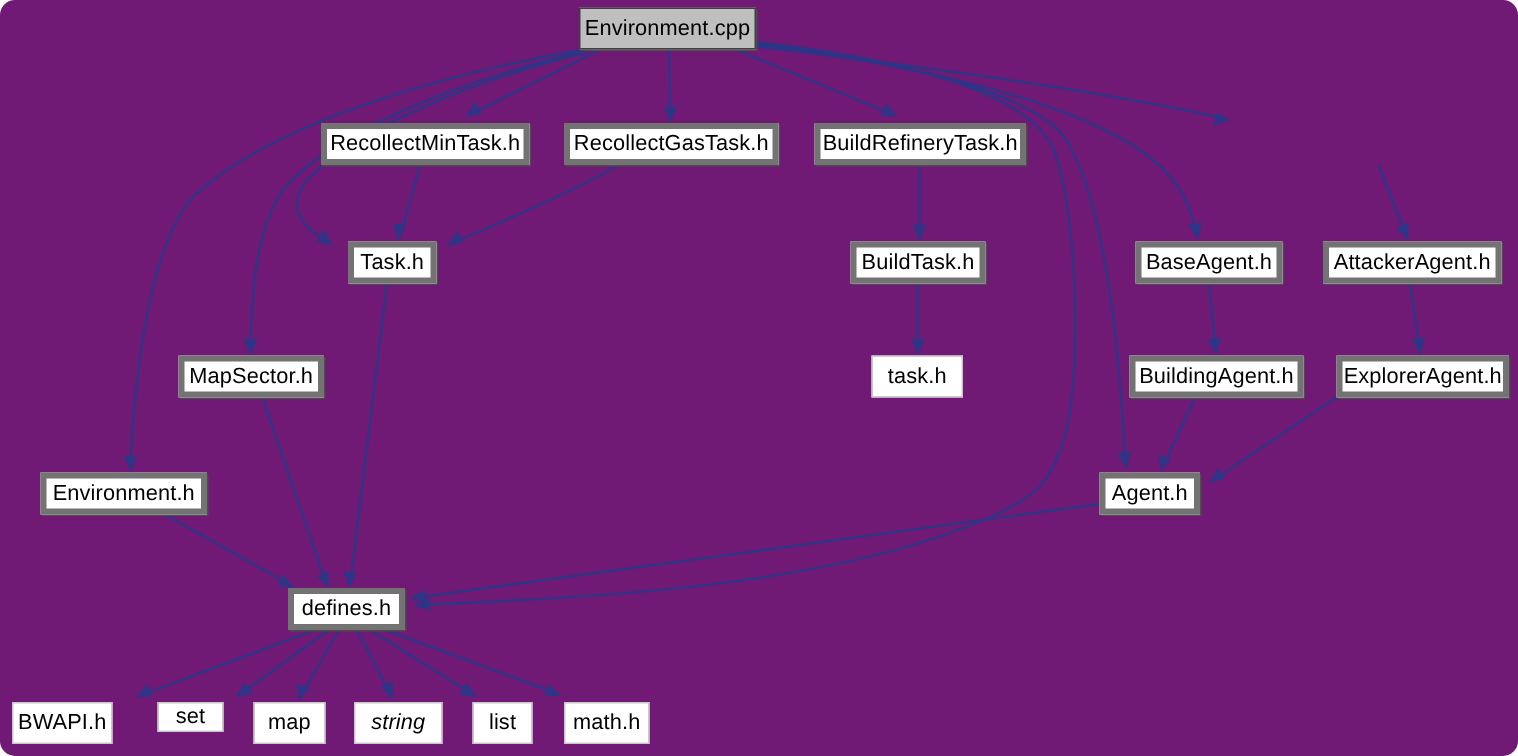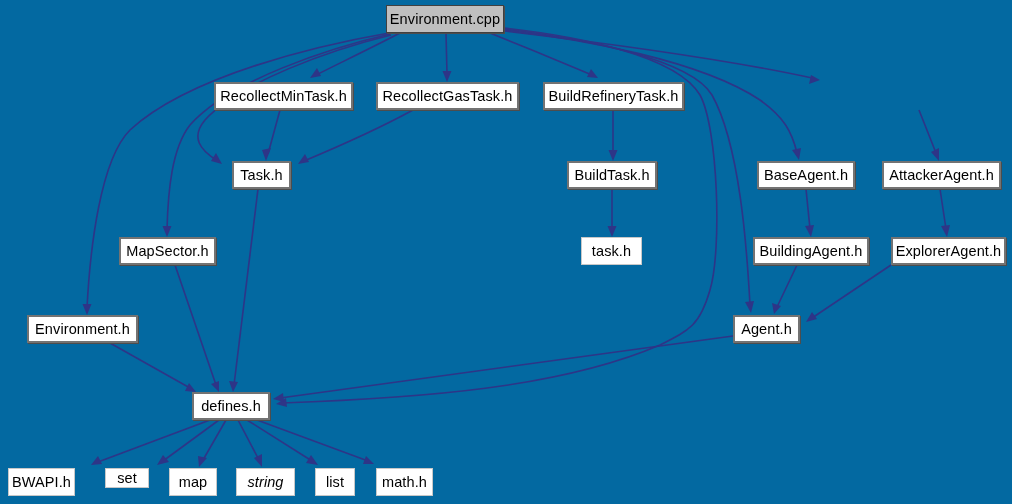--- a/index.html
+++ b/index.html
@@ -4,23 +4,24 @@
 <style>
   html, body {
     margin: 0;
     padding: 0;
     background: #ffffff;
   }
   #graph-root {
     position: relative;
     width: 1012px;
     height: 504px;
-    background: #0369a1;
+    background: #701a75;
     font-family: "Liberation Sans", sans-serif;
     overflow: hidden;
+    border-radius: 10px;
   }
   #graph-svg {
     position: absolute;
     left: 0;
     top: 0;
     width: 1012px;
     height: 504px;
   }
   .edge-path {
     fill: none;
@@ -40,21 +41,21 @@
     background: #ffffff;
     border: 1px solid #000000;
     color: #000000;
     font-size: 14.5px;
     line-height: 1;
     letter-spacing: 0.1px;
     white-space: nowrap;
     user-select: none;
   }
   .node-box.kind-normal {
-    border: 2px solid #737373;
+    border: 4px solid #737373;
     box-shadow: 1px 1px 0 0 #4d4d4d;
   }
   .node-box.kind-current {
     background: #bfbfbf;
     border: 1px solid #404040;
     box-shadow: 1px 1px 0 0 #4d4d4d;
   }
   .node-box.kind-plain {
     border: 1px solid #c8c8c8;
     background: #ffffff;

